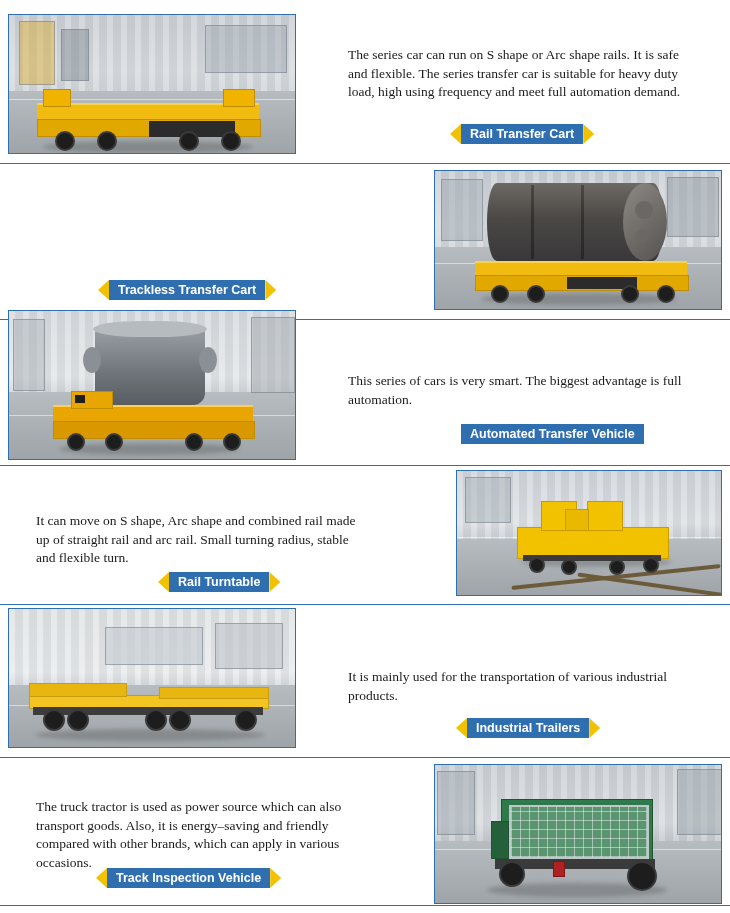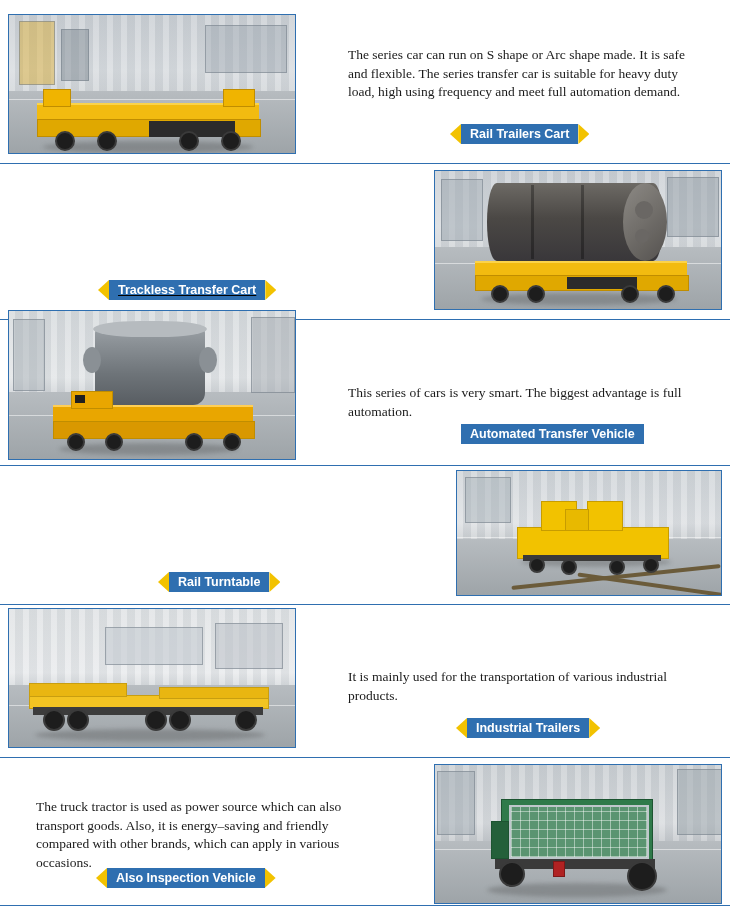--- a/index.html
+++ b/index.html
@@ -226,25 +226,25 @@
       <div class="cart-dark" style="left:140px; top:106px; width:86px; height:16px;"></div>
       <div class="cart" style="left:34px; top:74px; width:26px; height:16px;"></div>
       <div class="cart" style="left:214px; top:74px; width:30px; height:16px;"></div>
       <div class="wheel" style="left:46px; top:116px; width:16px; height:16px;"></div>
       <div class="wheel" style="left:88px; top:116px; width:16px; height:16px;"></div>
       <div class="wheel" style="left:170px; top:116px; width:16px; height:16px;"></div>
       <div class="wheel" style="left:212px; top:116px; width:16px; height:16px;"></div>
     </div>
   </div>
 
-  <div class="text" style="left:348px; top:46px; width:340px;">The series car can run on S shape or Arc shape made. It is safe and flexible. The series transfer car is suitable for heavy duty load, high using frequency and meet full automation demand.</div>
+  <div class="text" style="left:348px; top:46px; width:340px;">The series car can run on S shape or Arc shape rails. It is safe and flexible. The series transfer car is suitable for heavy duty load, high using frequency and meet full automation demand.</div>
 
   <div class="banner" style="left:450px; top:124px;">
     <div class="arrow-l"></div>
-    <div class="body">Rail Trailers Cart</div>
+    <div class="body">Rail Transfer Cart</div>
     <div class="arrow-r"></div>
   </div>
 
   <div class="hr" style="top:163px;"></div>
 
   <div class="photo" style="left:434px; top:170px; width:288px; height:140px;">
     <div class="inner">
       <div class="bg-hall"></div>
       <div class="blur-machine" style="left:6px; top:8px; width:40px; height:60px; background:rgba(160,170,178,.5);"></div>
       <div class="blur-machine" style="left:232px; top:6px; width:50px; height:58px; background:rgba(150,160,168,.5);"></div>
@@ -262,21 +262,21 @@
       <div class="cart" style="left:40px; top:104px; width:212px; height:14px; background:#e0a800;"></div>
       <div class="cart-dark" style="left:132px; top:106px; width:70px; height:12px;"></div>
       <div class="wheel" style="left:56px; top:114px; width:14px; height:14px;"></div>
       <div class="wheel" style="left:92px; top:114px; width:14px; height:14px;"></div>
       <div class="wheel" style="left:186px; top:114px; width:14px; height:14px;"></div>
       <div class="wheel" style="left:222px; top:114px; width:14px; height:14px;"></div>
     </div>
   </div>
 
 
-  <div class="banner" style="left:98px; top:280px;text-decoration:underline;">
+  <div class="banner" style="left:98px; top:280px;">
     <div class="arrow-l"></div>
     <div class="body">Trackless Transfer Cart</div>
     <div class="arrow-r"></div>
   </div>
 
   <div class="hr" style="top:319px;"></div>
 
   <div class="photo" style="left:8px; top:310px; width:288px; height:150px;">
     <div class="inner">
       <div class="bg-hall" style="background:linear-gradient(180deg,#d6dadd 0%,#e2e5e7 45%,#c8ccd0 60%,#b4b9bd 100%);"></div>
@@ -294,21 +294,21 @@
       <div class="cart" style="left:44px; top:110px; width:200px; height:16px; background:#d99800;"></div>
       <div class="cart" style="left:62px; top:80px; width:40px; height:16px; background:#e9a600;"></div>
       <div class="cart-dark" style="left:66px; top:84px; width:10px; height:8px; background:#1f1f1f;"></div>
       <div class="wheel" style="left:58px; top:122px; width:14px; height:14px;"></div>
       <div class="wheel" style="left:96px; top:122px; width:14px; height:14px;"></div>
       <div class="wheel" style="left:176px; top:122px; width:14px; height:14px;"></div>
       <div class="wheel" style="left:214px; top:122px; width:14px; height:14px;"></div>
     </div>
   </div>
 
-  <div class="text" style="left:348px; top:384px; width:340px;">This series of cars is very smart. The biggest advantage is full automation.</div>
+  <div class="text" style="left:348px; top:372px; width:340px;">This series of cars is very smart. The biggest advantage is full automation.</div>
 
   <div class="banner" style="left:450px; top:424px;align-items:flex-end;">
     <div class="arrow-l"></div>
     <div class="body">Automated Transfer Vehicle</div>
     <div class="arrow-r"></div>
   </div>
 
   <div class="hr" style="top:465px;"></div>
 
   <div class="photo" style="left:456px; top:470px; width:266px; height:126px;">
@@ -325,20 +325,21 @@
       <div class="tt-plate" style="left:130px; top:30px; width:34px; height:28px;"></div>
       <div class="tt-plate" style="left:108px; top:38px; width:22px; height:20px; background:#e8b900;"></div>
       <div class="cart-dark" style="left:66px; top:84px; width:138px; height:6px; background:#3a3a3a;"></div>
       <div class="wheel" style="left:72px; top:86px; width:12px; height:12px;"></div>
       <div class="wheel" style="left:104px; top:88px; width:12px; height:12px;"></div>
       <div class="wheel" style="left:152px; top:88px; width:12px; height:12px;"></div>
       <div class="wheel" style="left:186px; top:86px; width:12px; height:12px;"></div>
     </div>
   </div>
 
+  <div class="text" style="left:36px; top:512px; width:320px;">It can move on S shape, Arc shape and combined rail made up of straight rail and arc rail. Small turning radius, stable and flexible turn.</div>
 
   <div class="banner" style="left:158px; top:572px;">
     <div class="arrow-l"></div>
     <div class="body">Rail Turntable</div>
     <div class="arrow-r"></div>
   </div>
 
   <div class="hr" style="top:604px;"></div>
 
   <div class="photo" style="left:8px; top:608px; width:288px; height:140px;">
@@ -388,19 +389,19 @@
       <div class="wheel" style="left:64px; top:96px; width:22px; height:22px;"></div>
       <div class="wheel" style="left:192px; top:96px; width:26px; height:26px;"></div>
       <div class="cart" style="left:118px; top:96px; width:10px; height:14px; background:#b02222; border-color:#7d1717;"></div>
     </div>
   </div>
 
   <div class="text" style="left:36px; top:798px; width:330px;">The truck tractor is used as power source which can also transport goods. Also, it is energy–saving and friendly compared with other brands, which can apply in various occasions.</div>
 
   <div class="banner" style="left:96px; top:868px;">
     <div class="arrow-l"></div>
-    <div class="body">Also Inspection Vehicle</div>
+    <div class="body">Track Inspection Vehicle</div>
     <div class="arrow-r"></div>
   </div>
 
   <div class="hr" style="top:905px;"></div>
 
 </div>
 
 </body></html>

